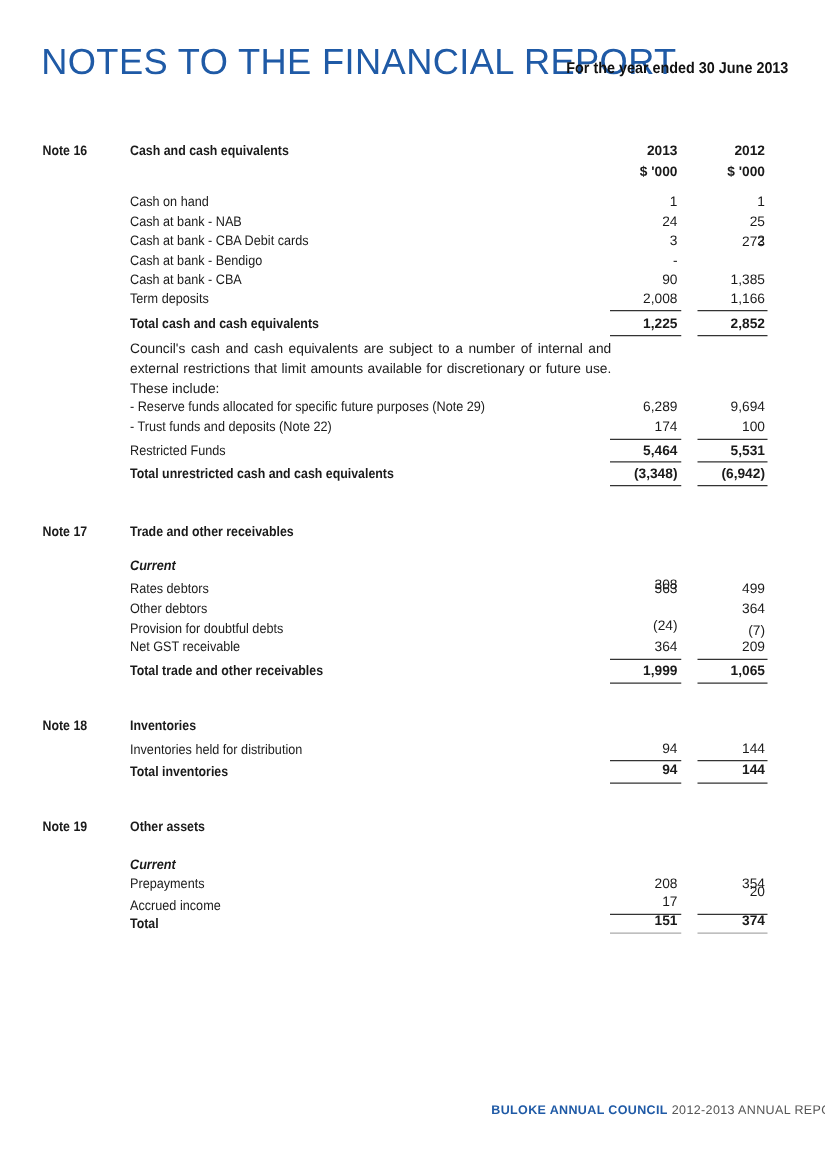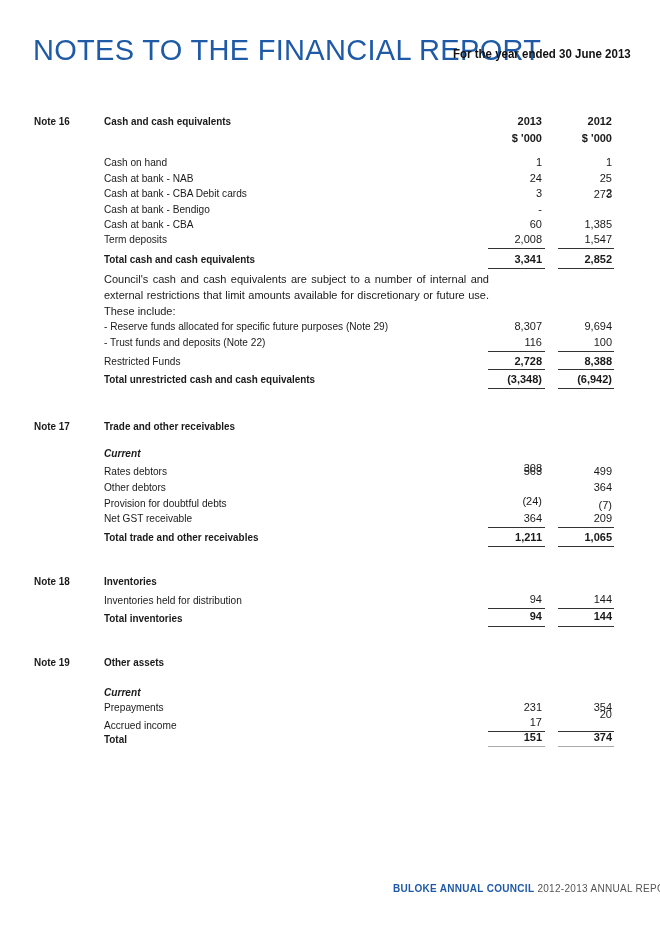--- a/index.html
+++ b/index.html
@@ -53,50 +53,50 @@
 
   <div class="abs label" style="top:187px">Cash at bank - CBA Debit cards</div>
   <div class="abs num c1" style="top:187px">3</div>
   <div class="abs num c2" style="top:187px">2</div>
 
   <div class="abs label" style="top:203px">Cash at bank - Bendigo</div>
   <div class="abs num c1" style="top:203px">-</div>
   <div class="abs num c2" style="top:188px">273</div>
 
   <div class="abs label" style="top:218px">Cash at bank - CBA</div>
-  <div class="abs num c1" style="top:218px">60</div>
+  <div class="abs num c1" style="top:218px">90</div>
   <div class="abs num c2" style="top:218px">1,385</div>
 
   <div class="abs label" style="top:233px">Term deposits</div>
   <div class="abs num c1" style="top:233px">2,008</div>
-  <div class="abs num c2" style="top:233px">1,547</div>
+  <div class="abs num c2" style="top:233px">1,166</div>
 
   <div class="rule r1" style="top:248px"></div>
   <div class="rule r2" style="top:248px"></div>
   <div class="abs label bold" style="top:253px">Total cash and cash equivalents</div>
-  <div class="abs num bold c1" style="top:253px">3,341</div>
+  <div class="abs num bold c1" style="top:253px">1,225</div>
   <div class="abs num bold c2" style="top:253px">2,852</div>
   <div class="rule r1" style="top:268px"></div>
   <div class="rule r2" style="top:268px"></div>
 
   <div class="abs para" style="top:271px">Council's cash and cash equivalents are subject to a number of internal and external restrictions that limit amounts available for discretionary or future use. These include:</div>
 
   <div class="abs label" style="top:320px">- Reserve funds allocated for specific future purposes (Note 29)</div>
-  <div class="abs num c1" style="top:320px">8,307</div>
+  <div class="abs num c1" style="top:320px">6,289</div>
   <div class="abs num c2" style="top:320px">9,694</div>
 
   <div class="abs label" style="top:336px">- Trust funds and deposits (Note 22)</div>
-  <div class="abs num c1" style="top:336px">116</div>
+  <div class="abs num c1" style="top:336px">174</div>
   <div class="abs num c2" style="top:336px">100</div>
 
   <div class="rule r1" style="top:351px"></div>
   <div class="rule r2" style="top:351px"></div>
   <div class="abs label" style="top:355px">Restricted Funds</div>
-  <div class="abs num bold c1" style="top:355px">2,728</div>
-  <div class="abs num bold c2" style="top:355px">8,388</div>
+  <div class="abs num bold c1" style="top:355px">5,464</div>
+  <div class="abs num bold c2" style="top:355px">5,531</div>
   <div class="rule r1" style="top:369px"></div>
   <div class="rule r2" style="top:369px"></div>
 
   <div class="abs label bold" style="top:373px">Total unrestricted cash and cash equivalents</div>
   <div class="abs num bold c1" style="top:373px">(3,348)</div>
   <div class="abs num bold c2" style="top:373px">(6,942)</div>
   <div class="rule r1" style="top:388px"></div>
   <div class="rule r2" style="top:388px"></div>
 </section>
 
@@ -117,21 +117,21 @@
   <div class="abs num c1" style="top:495px">(24)</div>
   <div class="abs num c2" style="top:499px">(7)</div>
 
   <div class="abs label" style="top:512px">Net GST receivable</div>
   <div class="abs num c1" style="top:512px">364</div>
   <div class="abs num c2" style="top:512px">209</div>
 
   <div class="rule r1" style="top:527px"></div>
   <div class="rule r2" style="top:527px"></div>
   <div class="abs label bold" style="top:531px">Total trade and other receivables</div>
-  <div class="abs num bold c1" style="top:531px">1,211</div>
+  <div class="abs num bold c1" style="top:531px">1,999</div>
   <div class="abs num bold c2" style="top:531px">1,065</div>
   <div class="rule r1" style="top:546px"></div>
   <div class="rule r2" style="top:546px"></div>
 </section>
 
 <section>
   <div class="abs note-no" style="top:575px">Note 18</div>
   <div class="abs heading" style="top:575px">Inventories</div>
 
   <div class="abs label" style="top:594px">Inventories held for distribution</div>
@@ -146,21 +146,21 @@
   <div class="rule r1" style="top:626px"></div>
   <div class="rule r2" style="top:626px"></div>
 </section>
 
 <section>
   <div class="abs note-no" style="top:656px">Note 19</div>
   <div class="abs heading" style="top:656px">Other assets</div>
   <div class="abs label ital" style="top:686px">Current</div>
 
   <div class="abs label" style="top:701px">Prepayments</div>
-  <div class="abs num c1" style="top:701px">231</div>
+  <div class="abs num c1" style="top:701px">208</div>
   <div class="abs num c2" style="top:701px">354</div>
 
   <div class="abs label" style="top:719px">Accrued income</div>
   <div class="abs num c1" style="top:716px">17</div>
   <div class="abs num c2" style="top:708px">20</div>
 
   <div class="rule r1" style="top:731px"></div>
   <div class="rule r2" style="top:731px"></div>
   <div class="abs label bold" style="top:733px">Total</div>
   <div class="abs num bold c1" style="top:731px">151</div>

